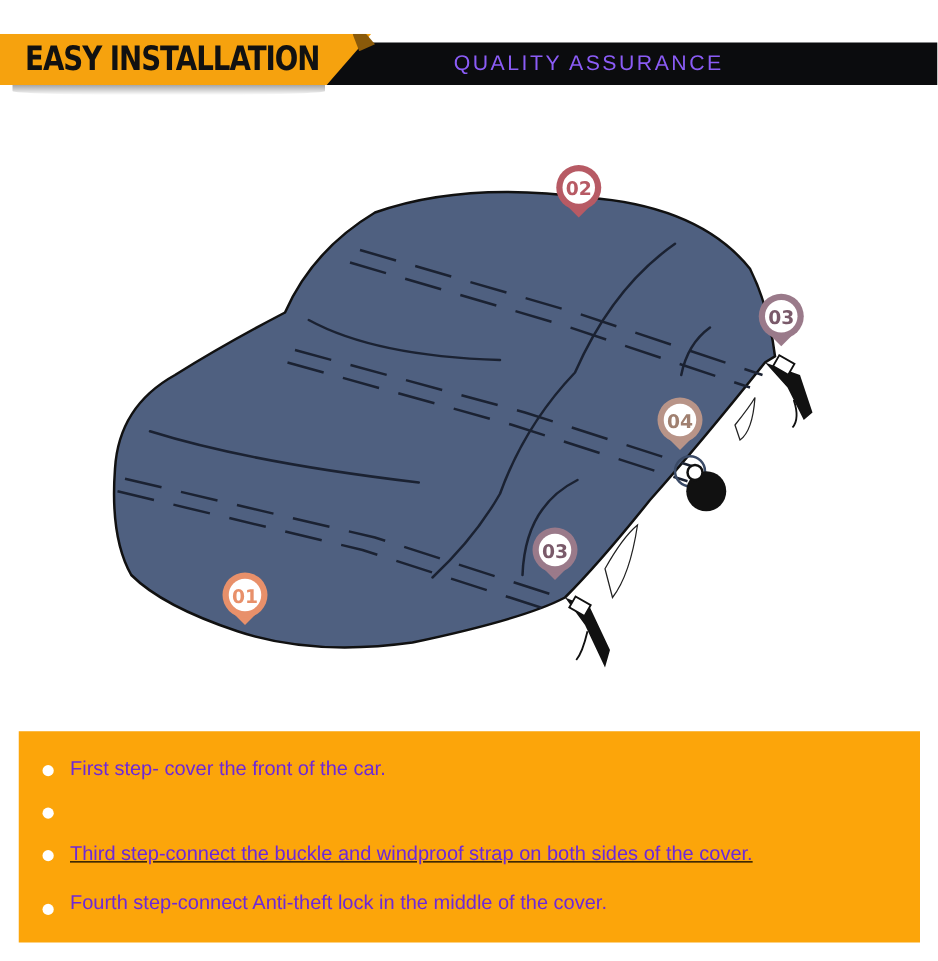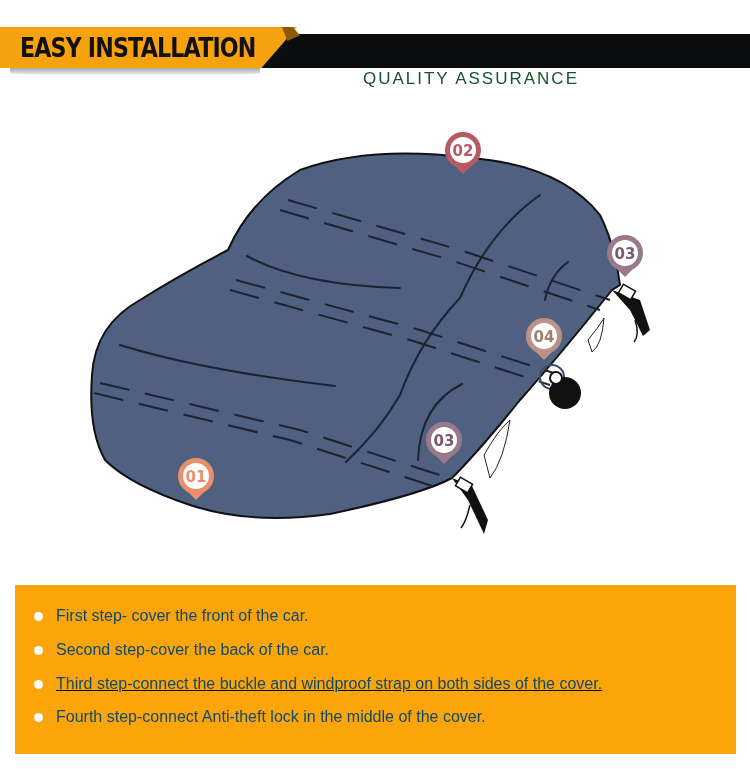--- a/index.html
+++ b/index.html
@@ -8,29 +8,29 @@
   .header { position:absolute; left:0; top:0; width:604px; height:80px; }
   .header-black { position:absolute; left:245px; top:34px; width:505px; height:34px; background:#0b0c0e; }
   .header-orange { position:absolute; left:0; top:27px; width:297px; height:41px; background:#f6a20e;
     clip-path: polygon(0 0, 100% 0, 88% 100%, 0 100%); }
   .header-orange-fold { position:absolute; left:282px; top:27px; width:18px; height:14px; background:#8a5a0a;
     clip-path: polygon(0 0, 60% 0, 100% 60%, 30% 100%); }
   .header-shadow { position:absolute; left:10px; top:68px; width:250px; height:8px;
     background:linear-gradient(to bottom, rgba(0,0,0,0.35), rgba(0,0,0,0)); border-radius:0 0 40% 40%; }
   .title-left { position:absolute; left:20px; top:29px; font-family:"DejaVu Sans", sans-serif; font-weight:bold;
     font-size:27px; color:#111; letter-spacing:-1px; transform:scaleX(0.82); transform-origin:left center; line-height:38px; }
-  .title-right { position:absolute; right:25px; top:34px; height:34px; line-height:34px; color:#14532d;
-    font-size:17px; letter-spacing:2px;margin-top:28px; }
+  .title-right { position:absolute; right:25px; top:34px; height:34px; line-height:34px; color:#8b5cf6;
+    font-size:17px; letter-spacing:2px; }
 
   .diagram { position:absolute; left:0; top:110px; width:750px; height:440px; }
 
   .steps-box { position:absolute; left:15px; top:585px; width:721px; height:169px; background:#fca50a; }
   .step { position:absolute; left:0; height:30px; display:flex; align-items:center; }
   .step-bullet { width:9px; height:9px; border-radius:50%; background:#ffffff; margin-left:19px; margin-right:13px; }
-  .step-text { font-size:16px; color:#0c4a6e; white-space:nowrap; }
+  .step-text { font-size:16px; color:#6d28d9; white-space:nowrap; }
 </style>
 </head>
 <body>
 
 <div class="header">
   <div class="header-black"></div>
   <div class="header-shadow"></div>
   <div class="header-orange"></div>
   <div class="header-orange-fold"></div>
   <div class="title-left">EASY INSTALLATION</div>
@@ -125,23 +125,22 @@
   </svg>
 </div>
 
 <div class="steps-box">
   <div class="step" style="top:16px;">
     <span class="step-bullet"></span>
     <span class="step-text">First step- cover the front of the car.</span>
   </div>
   <div class="step" style="top:50px;">
     <span class="step-bullet"></span>
-    <span class="step-text">Second step-cover the back of the car.</span>
   </div>
   <div class="step" style="top:84px;text-decoration:underline;">
     <span class="step-bullet"></span>
     <span class="step-text">Third step-connect the buckle and windproof strap on both sides of the cover.</span>
   </div>
-  <div class="step" style="top:117px;">
+  <div class="step" style="top:117px;align-items:flex-end;">
     <span class="step-bullet"></span>
     <span class="step-text">Fourth step-connect Anti-theft lock in the middle of the cover.</span>
   </div>
 </div>
 
 </body></html>

